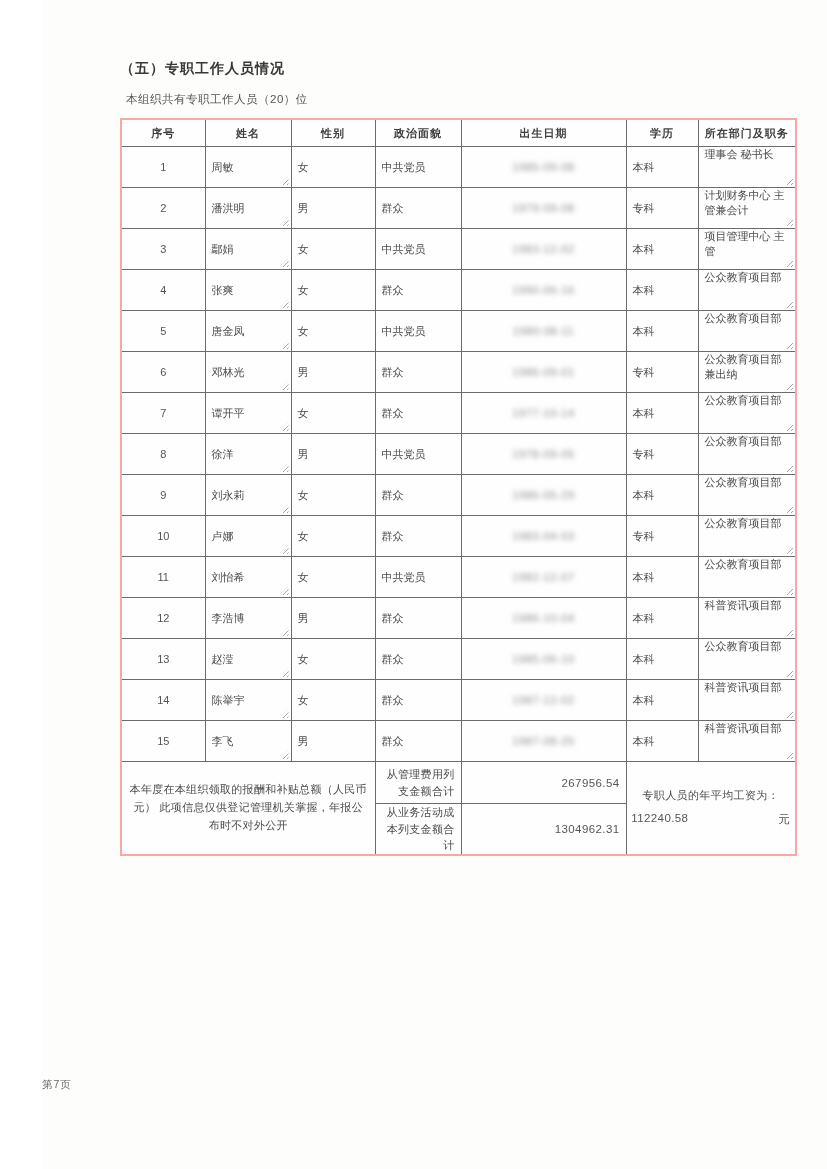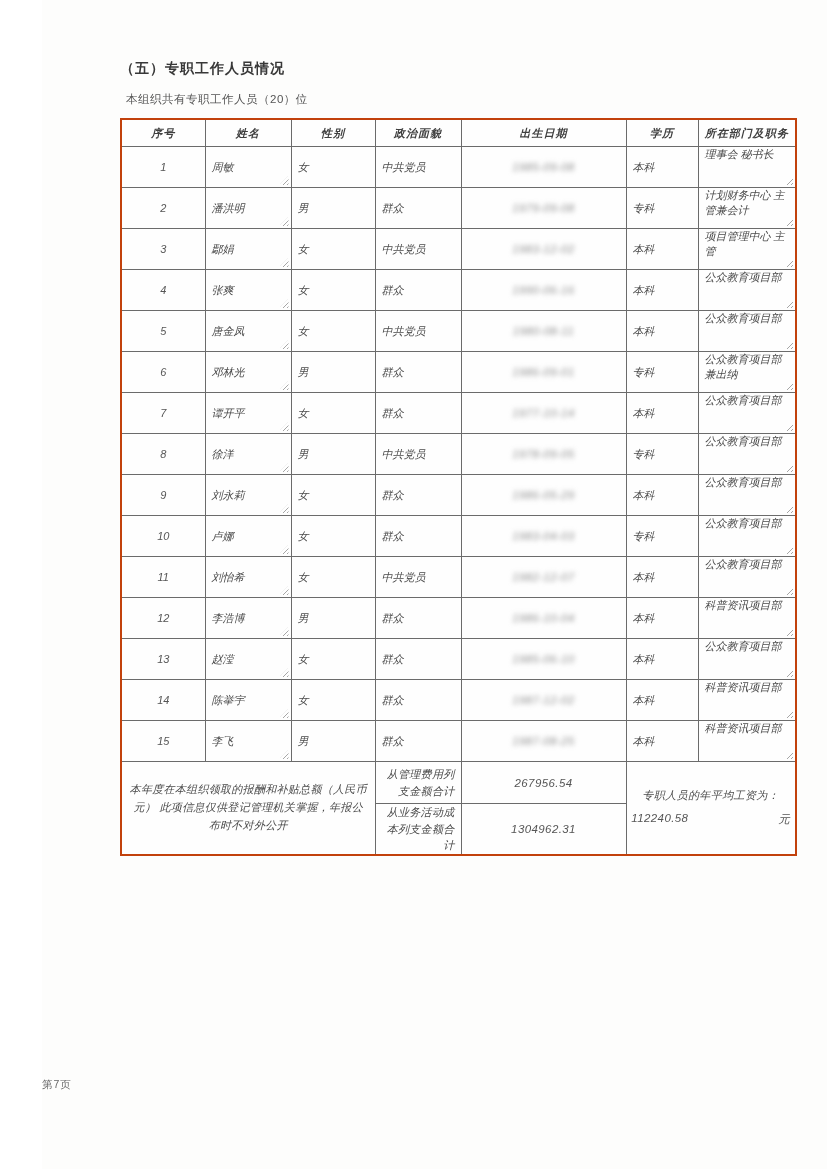--- a/index.html
+++ b/index.html
@@ -26,21 +26,21 @@
     border-collapse:collapse;
     font-size:11px;color:#4b4b4b;
   }
   table.staff td, table.staff th{
     border:1px solid #6b6b6b;
     padding:0 6px;
     overflow:hidden;
     position:relative;
     background:#fefefe;
   }
-  table.staff{border:2px solid #c2410c;font-style:italic;}
+  table.staff{border:2px solid #fca5a5;}
   thead th{
     height:26px;font-weight:600;color:#3f3f3f;
     text-align:center;font-size:11px;letter-spacing:1px;
   }
   tbody.data tr{height:41px;}
   td.c-no{text-align:center;color:#555;}
   td.c-name,td.c-gender,td.c-pol,td.c-edu{text-align:left;padding-left:8px;}
   td.c-birth{text-align:center;}
   td.c-dept{
     text-align:left;vertical-align:top;
@@ -58,21 +58,21 @@
   }
   tr.sum{height:42px;}
   td.note-cell{
     text-align:center;line-height:1.6;font-size:11px;color:#4b4b4b;
     padding:4px 8px;letter-spacing:0.3px;
   }
   td.sum-label{
     text-align:right;line-height:1.5;padding:2px 5px;letter-spacing:0.3px;
   }
   td.sum-value{
-    text-align:center;padding-left:18px;font-size:11.5px;color:#555;
+    text-align:right;padding-left:18px;font-size:11.5px;color:#555;
     letter-spacing:0.4px;
   }
   td.avg-cell{text-align:center;padding:6px 10px;letter-spacing:0.4px;}
   .avg-line{
     display:flex;justify-content:center;gap:90px;margin-top:9px;
     font-size:11.5px;color:#555;
   }
   .page-num{
     position:absolute;left:0;right:14px;top:1078px;
     font-size:10.5px;color:#666;letter-spacing:1px;

